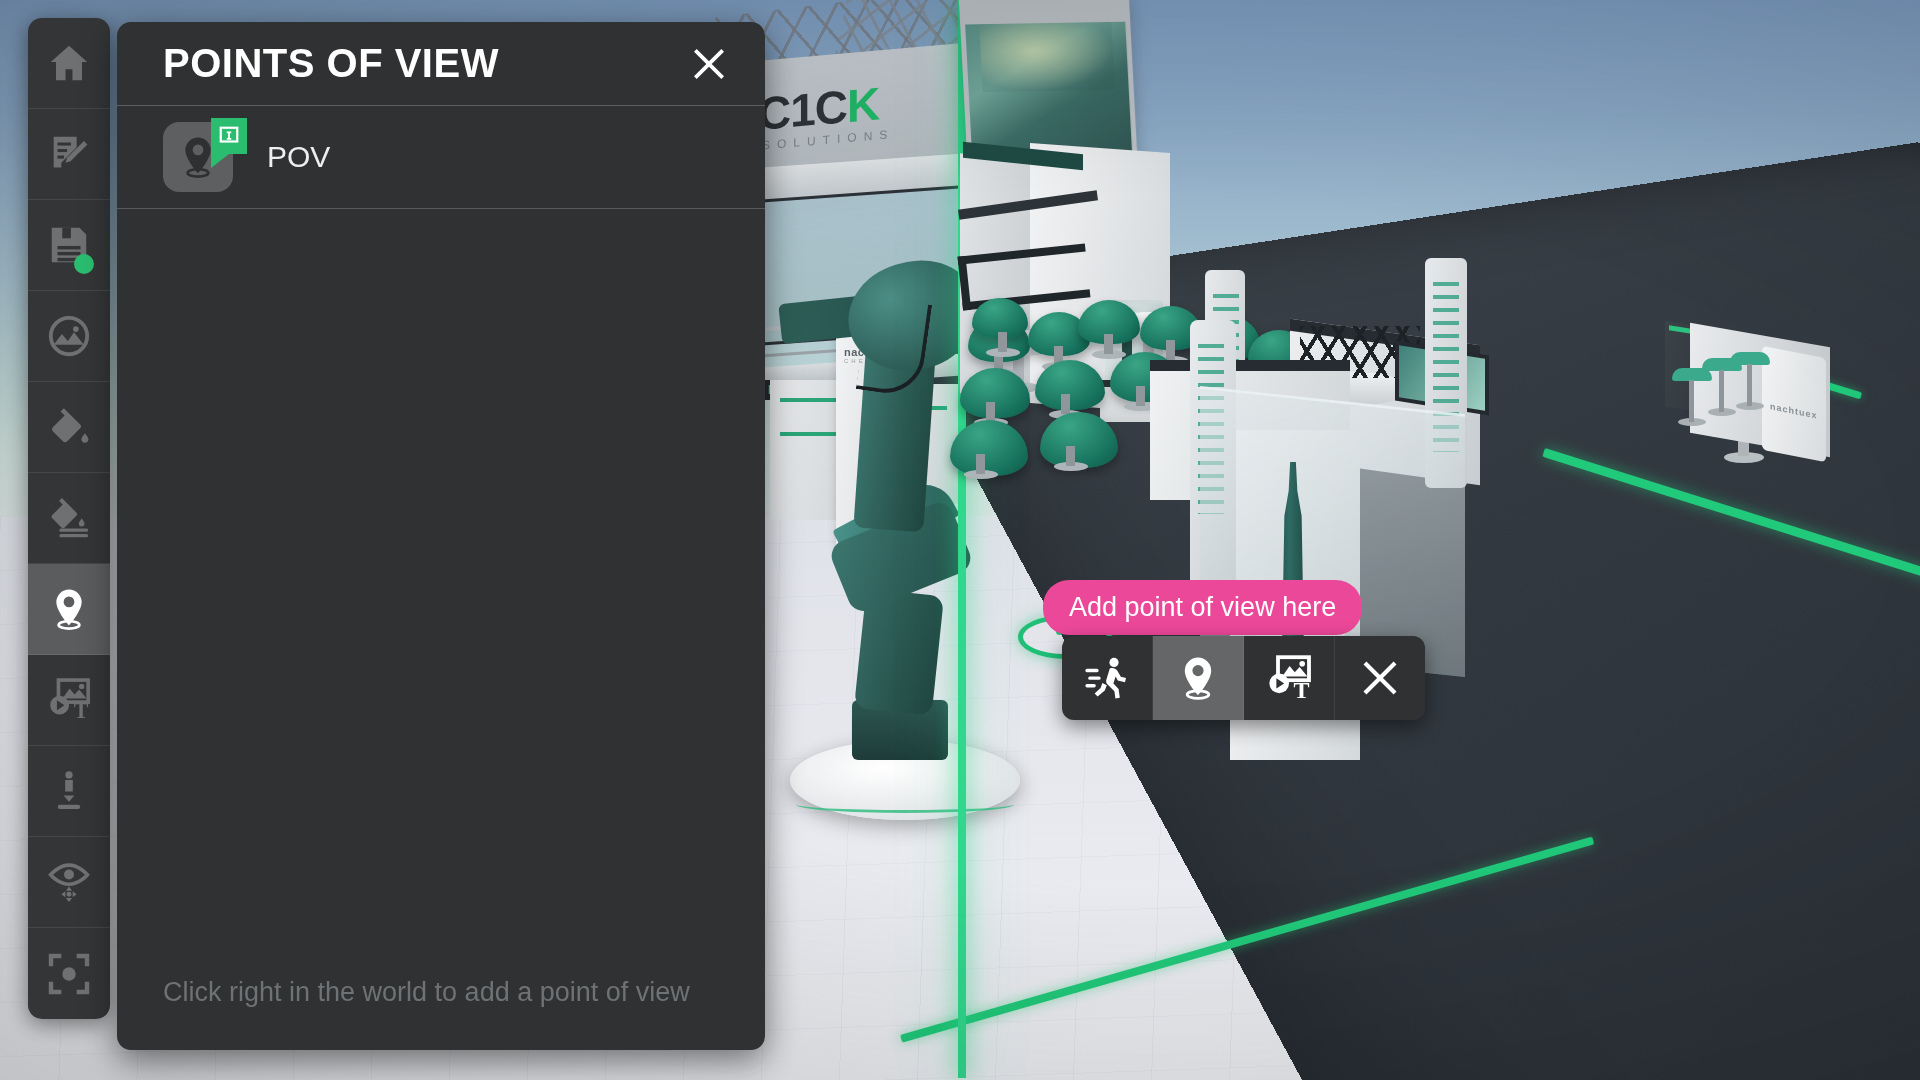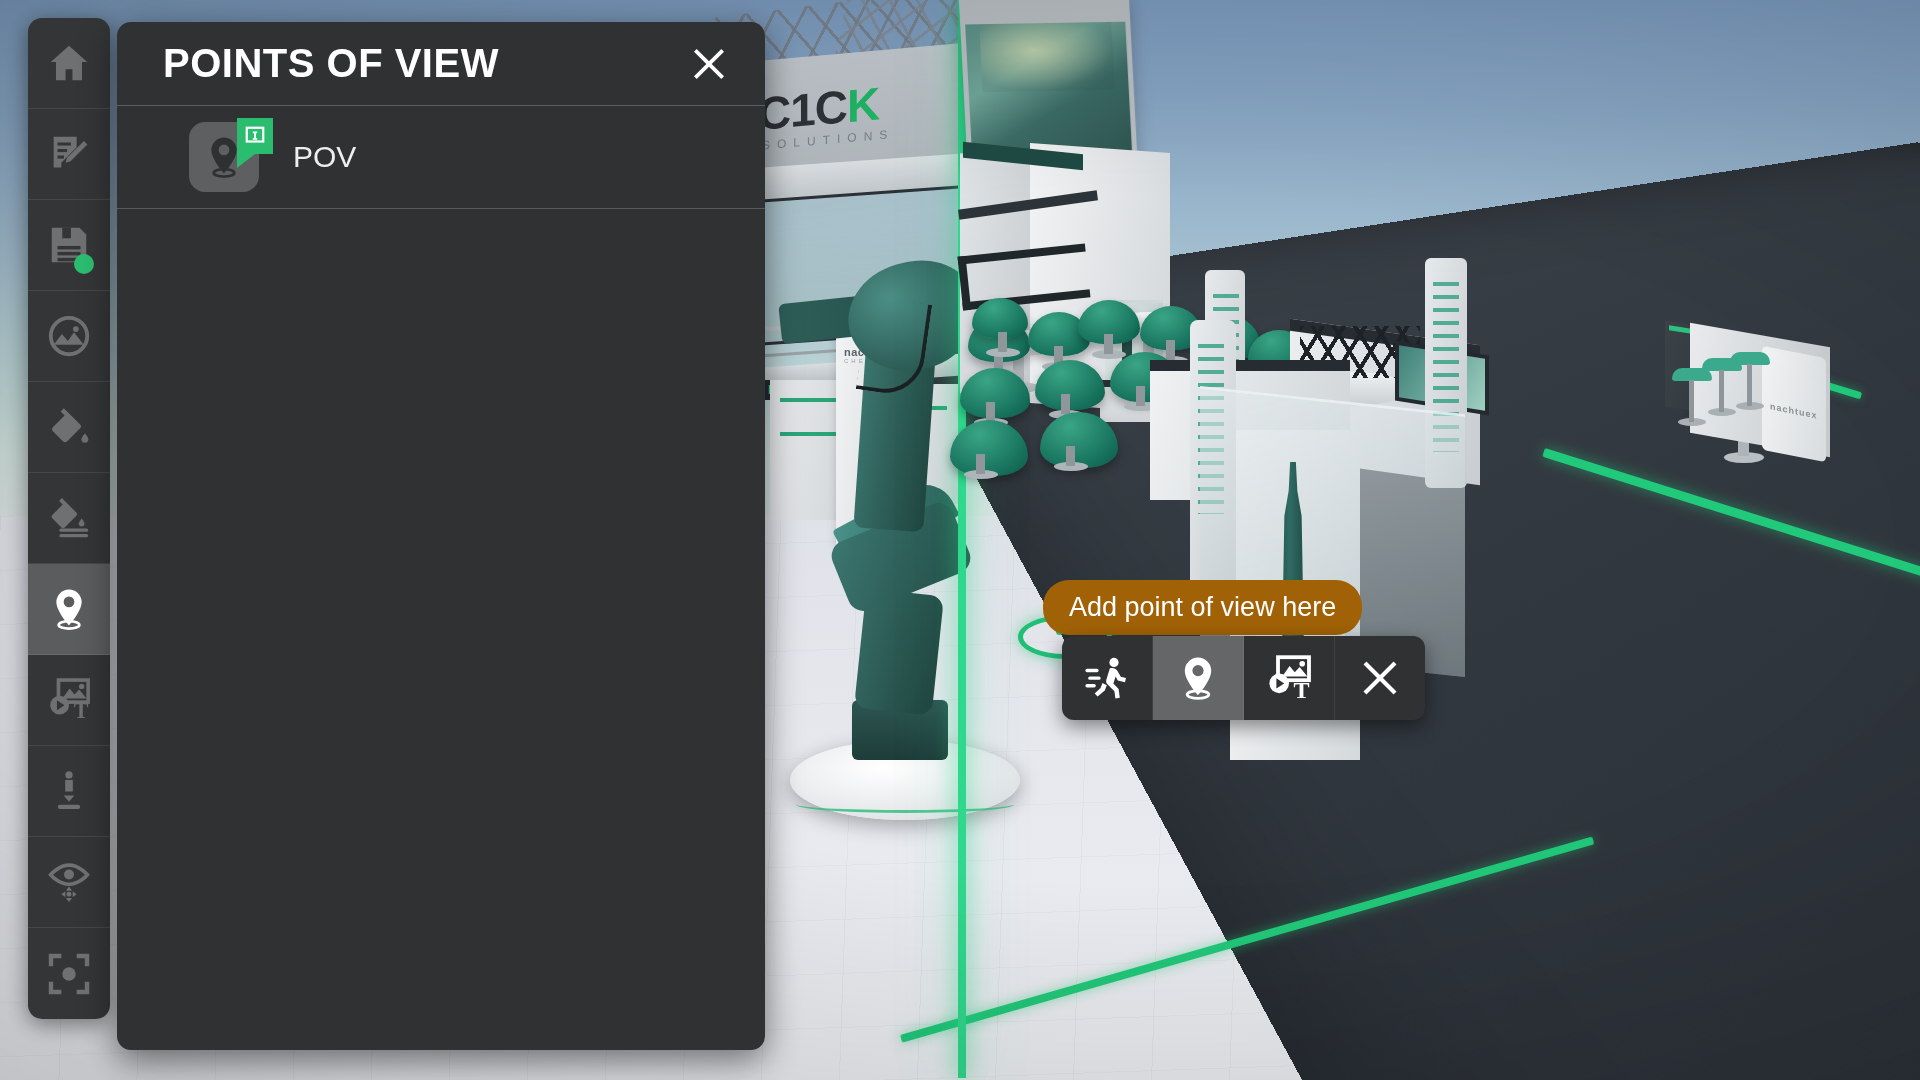--- a/index.html
+++ b/index.html
@@ -167,33 +167,33 @@
   .dot-badge{position:absolute;right:16px;bottom:16px;width:20px;height:20px;border-radius:50%;background:#2bbd6f;}
 
   
   .panel{position:absolute;left:117px;top:22px;width:648px;height:1028px;background:#2f3132;border-radius:14px;
       box-shadow:0 10px 34px rgba(0,0,0,.5);display:flex;flex-direction:column;}
   .panel-head{height:84px;display:flex;align-items:center;justify-content:space-between;
       padding:0 30px 0 46px;box-sizing:border-box;border-bottom:1px solid rgba(255,255,255,.22);}
   .panel-title{color:#fff;font-size:40px;font-weight:700;letter-spacing:.5px;}
   .close-btn{width:52px;height:52px;display:flex;align-items:center;justify-content:center;cursor:pointer;}
   .panel-list{flex:0 0 auto;}
-  .pov-row{height:103px;display:flex;align-items:center;padding-left:72px;box-sizing:border-box;
+  .pov-row{height:103px;display:flex;align-items:center;padding-left:46px;box-sizing:border-box;
       border-bottom:1px solid rgba(255,255,255,.2);cursor:pointer;}
   .pov-thumb{position:relative;width:70px;height:70px;border-radius:16px;background:#5d5f60;flex:0 0 auto;
       display:flex;align-items:center;justify-content:center;}
   .pov-flag{position:absolute;right:-14px;top:-4px;width:36px;height:36px;background:#2bbd6f;}
   .pov-flag:after{content:"";position:absolute;left:0;bottom:-14px;width:0;height:0;
       border-left:18px solid #2bbd6f;border-right:18px solid transparent;border-bottom:14px solid transparent;}
   .pov-flag svg{position:relative;z-index:2;margin:7px 0 0 7px;}
   .pov-label{color:#eceeef;font-size:30px;margin-left:34px;}
   .panel-foot{margin-top:auto;padding:0 0 42px 46px;color:#6f7274;font-size:27px;}
 
   
-  .tooltip{position:absolute;left:1043px;top:580px;background:#a16207;color:#fff;border-radius:26px;
+  .tooltip{position:absolute;left:1043px;top:580px;background:#ec4899;color:#fff;border-radius:26px;
       padding:12px 26px;font-size:27px;white-space:nowrap;}
   .ctx-bar{position:absolute;left:1062px;top:636px;height:84px;background:#2f3132;border-radius:12px;
       display:flex;overflow:hidden;box-shadow:0 7px 20px rgba(0,0,0,.45);}
   .ctx-btn{width:90px;height:84px;display:flex;align-items:center;justify-content:center;cursor:pointer;
       border-right:1px solid rgba(255,255,255,.07);}
   .ctx-btn:last-child{border-right:none;}
   .ctx-btn.active{background:#646667;}
 </style>
 </head>
 <body>
@@ -444,20 +444,21 @@
             <svg width="22" height="22" viewBox="0 0 24 24">
               <rect x="3" y="3" width="18" height="15" fill="none" stroke="#ffffff" stroke-width="2.4"></rect>
               <path d="M9.6 7h4.8v2.1h-1.3v5h1.3V16H9.6v-1.9h1.4v-5H9.6z" fill="#ffffff"></path>
             </svg>
           </div>
         </div>
         <div class="pov-label">POV</div>
       </div>
     </div>
 
+    <div class="panel-foot">Click right in the world to add a point of view</div>
   </div>
 
   <div class="tooltip">Add point of view here</div>
 
   <div class="ctx-bar">
 
     <div class="ctx-btn">
       <svg width="48" height="48" viewBox="0 0 24 24">
         <circle cx="15.5" cy="4.2" r="2.3" fill="#ffffff"></circle>
         <path d="M13.4 7.2c1.7-.5 3.3.2 4 1.5l1.5 2.7 2.6.6-.5 2.1-3.6-.8-1.1-2-1.1 3.4 2.6 2.8.6 4.4-2.2.3-.5-3.6-3.4-3.3c-.7-.7-.9-1.6-.6-2.5z" fill="#ffffff"></path>

